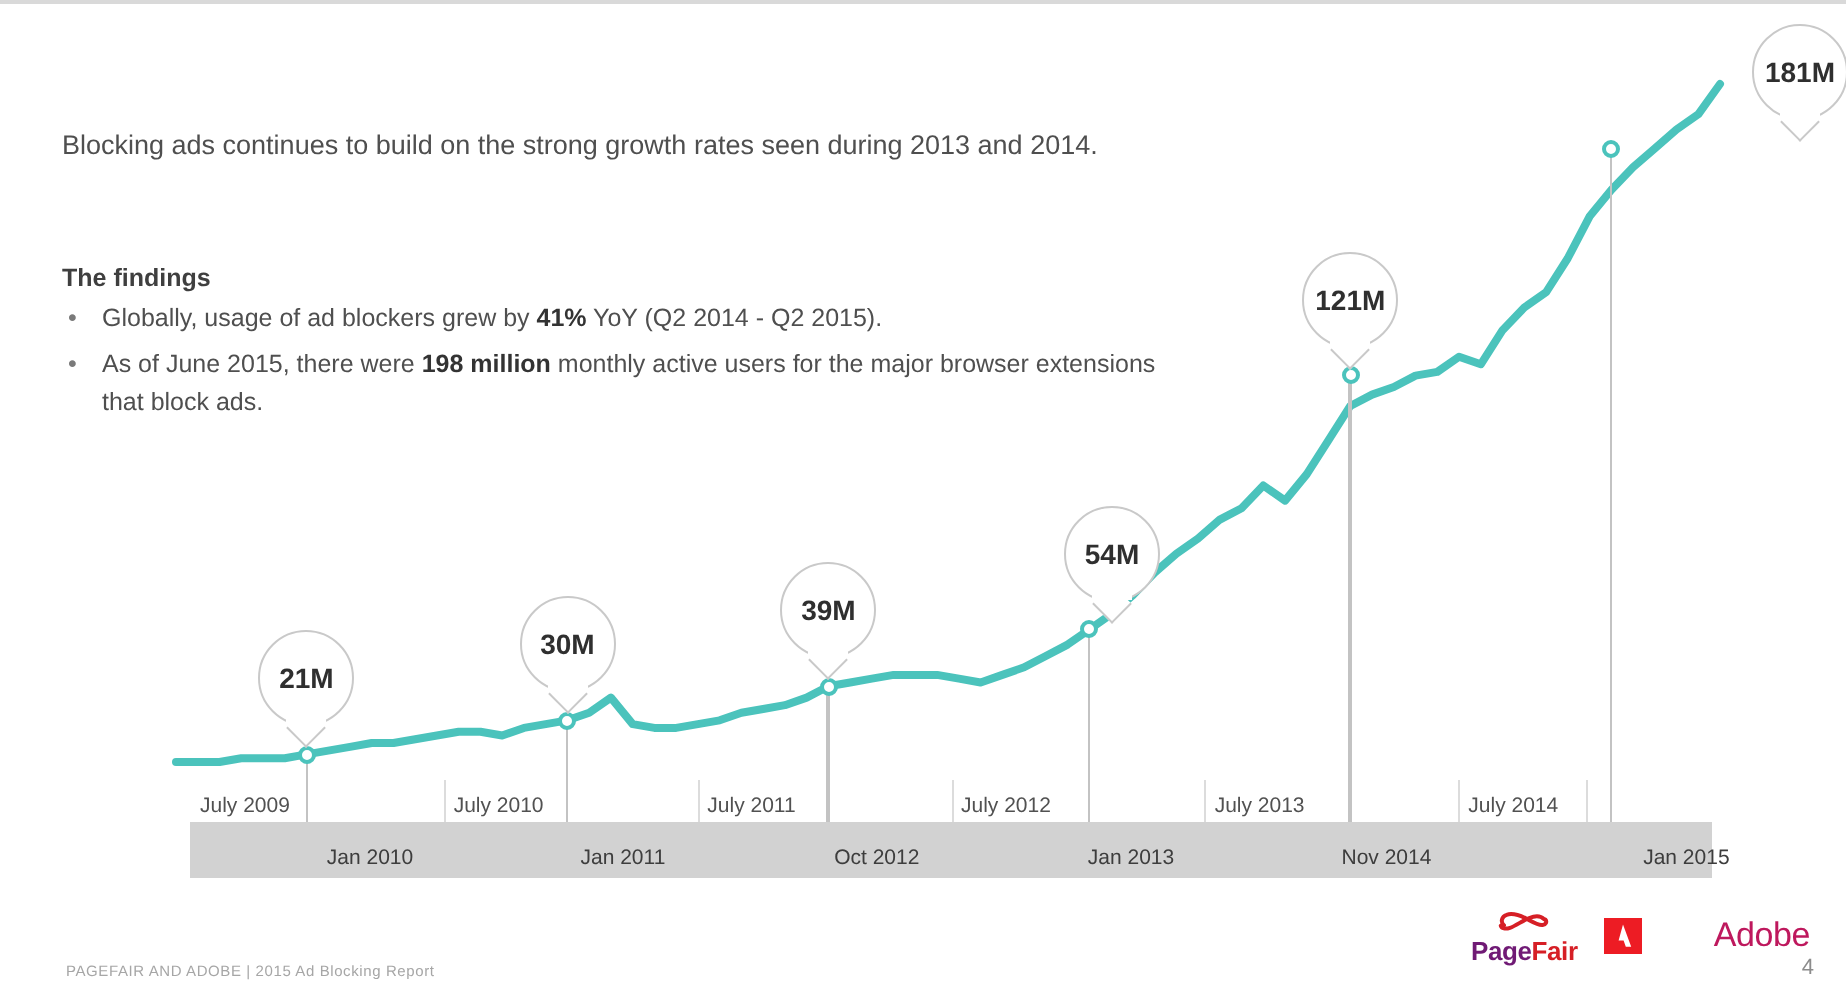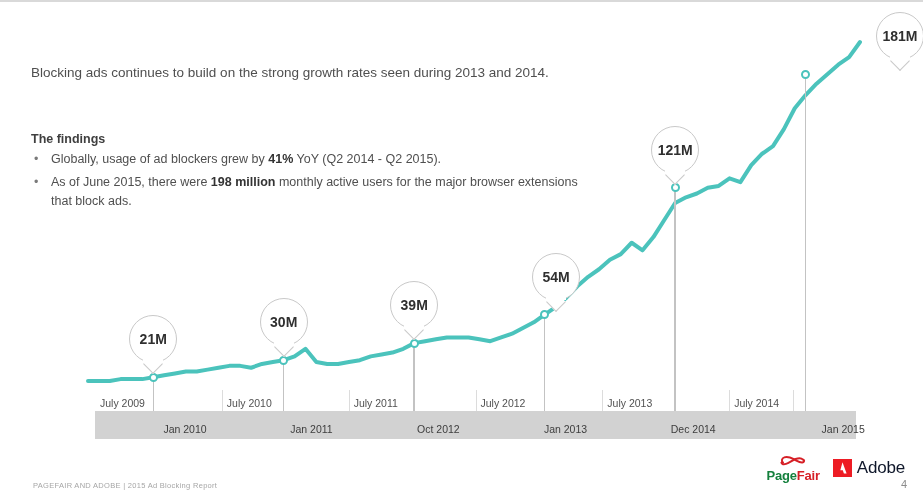--- a/index.html
+++ b/index.html
@@ -213,31 +213,32 @@
     flex-direction: column;
     align-items: center;
     line-height: 1;
   }
   .pf-mark { margin-bottom: 1px; }
   .pf-word {
     font-size: 13px;
     font-weight: bold;
     letter-spacing: -0.2px;
   }
-  .pf-page { color: #15803d; }
+  .pf-page { color: #701a75; }
   .pf-fair { color: #d61f26; }
   .adobe {
     display: flex;
     align-items: center;
     gap: 5px;
   }
   .adobe-word {
     font-size: 17px;
-    color: #0f172a;
+    color: #be185d;
     letter-spacing: -0.2px;
+    margin-left: 31px;
   }
 </style>
 </head>
 <body>
 
 <div id="slide">
 
   <div class="top-rule"></div>
 
 
@@ -274,21 +275,21 @@
         <div class="axis-upper-line" style="left: 475.5px;"></div>
         <div class="tick-july" style="left: 607.333px;">July 2013</div>
         <div class="axis-upper-line" style="left: 602.333px;"></div>
         <div class="tick-july" style="left: 734.167px;">July 2014</div>
         <div class="axis-upper-line" style="left: 729.167px;"></div>
         <div class="axis-upper-line" style="left: 792.583px;"></div>
         <div class="tick-jan" style="left: 163.417px;">Jan 2010</div>
         <div class="tick-jan" style="left: 290.25px;">Jan 2011</div>
         <div class="tick-jan" style="left: 417.083px;">Oct 2012</div>
         <div class="tick-jan" style="left: 543.917px;">Jan 2013</div>
-        <div class="tick-jan" style="left: 670.75px;">Dec 2014</div>
+        <div class="tick-jan" style="left: 670.75px;">Nov 2014</div>
         <div class="tick-jan" style="left: 797.583px; margin-left: 24px;">Jan 2015</div>
       </div>
     <div id="drop-lines">
         <div class="drop-line" style="left: 152.539px; top: 377.212px; height: 33.7877px;"></div>
         <div class="drop-line" style="left: 283.018px; top: 360.168px; height: 50.8324px;"></div>
         <div class="drop-line" style="left: 413.497px; top: 343.123px; height: 67.8771px;"></div>
         <div class="drop-line" style="left: 543.976px; top: 314.715px; height: 96.2849px;"></div>
         <div class="drop-line" style="left: 674.455px; top: 187.827px; height: 223.173px;"></div>
         <div class="drop-line" style="left: 804.934px; top: 74.1955px; height: 336.804px;"></div>
       </div>

